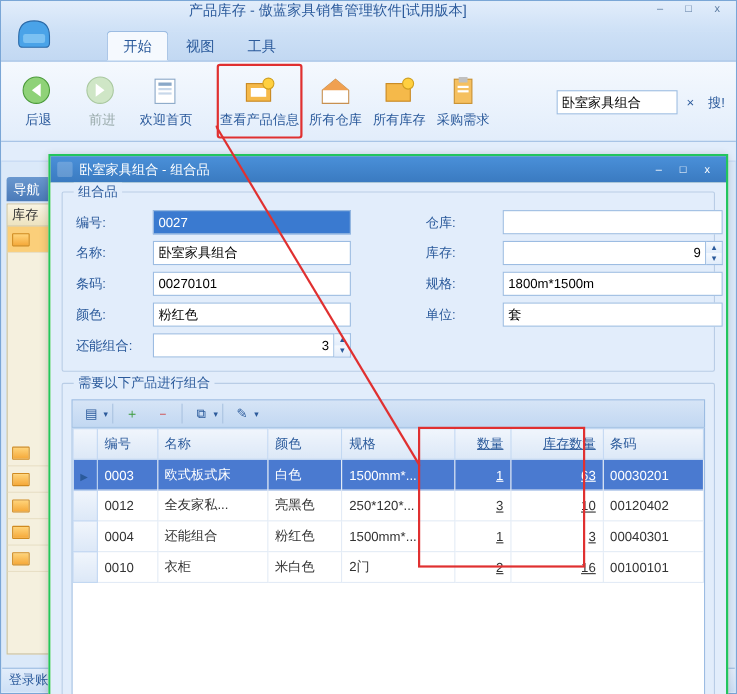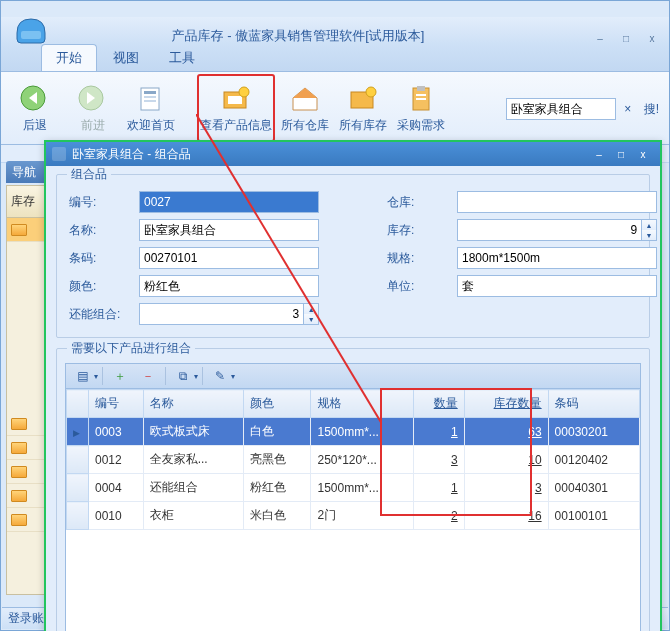--- a/index.html
+++ b/index.html
@@ -1,48 +1,48 @@
 <!DOCTYPE html>
 <html><head>
 <meta charset="utf-8">
 <style>
   * { box-sizing: border-box; margin: 0; padding: 0; }
   body { font-family: "Microsoft YaHei", sans-serif; font-size: 12px; background: #fff; width: 670px; height: 631px; overflow: hidden; position: relative; }
   
   
   .main-window { width: 670px; height: 631px; border: 1px solid #7aa6d6; background: #dbe9f9; position: relative; }
-  .main-titlebar { height: 28px; background: linear-gradient(#e2edfb,#cde0f6); display: flex; align-items: flex-end; padding: 0 6px; margin-top: 16px; }
+  .main-titlebar { height: 28px; background: linear-gradient(#e2edfb,#cde0f6); display: flex; align-items: flex-start; padding: 0 6px; }
   .main-titlebar .title { flex: 1; text-align: center; color: #2b5a9b; font-size: 13px; }
   .main-titlebar .winbtns { display: flex; gap: 4px; }
   .winbtn { width: 22px; height: 14px; font-size: 10px; display: flex; align-items: center; justify-content: center; color: #5a7aa0; cursor: default; }
   
   .armchair { position:absolute; left:8px; top:4px; width:44px; height:44px; }
   .armchair svg { width:44px; height:44px; }
   
-  .tabs-row { height: 26px; display: flex; align-items: flex-end; padding-left: 40px; gap: 2px; background: linear-gradient(#cde0f6,#c2d8f2); }
+  .tabs-row { height: 26px; display: flex; align-items: flex-end; padding-left: 96px; gap: 2px; background: linear-gradient(#cde0f6,#c2d8f2); }
   .tab { padding: 4px 14px; font-size: 13px; color: #2b5a9b; border-radius: 4px 4px 0 0; cursor: default; }
   .tab.active { background: #f5f9fe; border: 1px solid #9cbce2; border-bottom: none; }
   
   .ribbon { height: 74px; background: linear-gradient(#f5f9fe,#e2edfb); border-top: 1px solid #9cbce2; border-bottom: 1px solid #9cbce2; display: flex; align-items: stretch; padding: 2px 6px; gap: 2px; }
   .ribbtn { width: 56px; display: flex; flex-direction: column; align-items: center; justify-content: center; gap: 4px; color: #2b5a9b; border-radius: 3px; }
   .ribbtn.disabled { color: #9aa; }
   .ribbtn.highlight { border: 2px solid #e03030; margin-left: 16px; }
   .ribbtn .ico { width: 34px; height: 30px; display: flex; align-items: center; justify-content: center; }
   .ribbtn .ico svg { width: 32px; height: 28px; }
   .ribbtn .lbl { font-size: 12px; }
   .ribbon .spacer { flex:1; }
   .ribsearch { display:flex; align-items:center; gap:4px; margin-top:2px;}
   .ribsearch input { height:22px; width:110px; border:1px solid #9cbce2; padding:0 4px; font-size:12px; }
   .ribsearch .xbtn { width:16px; text-align:center; color:#2b5a9b; }
   .ribsearch .go { color:#2b5a9b; padding:0 4px;}
   .partial-row { height:18px; background:#e2edfb; color:#2b5a9b; padding-left:50px; font-size:12px; display:flex; gap:90px; border-bottom:1px solid #c2d8f2;}
   
   .navhead { position:absolute; left:5px; top:160px; width:40px; height:22px; background:linear-gradient(#6a98cf,#4a7ab8); color:#fff; font-size:12px; display:flex; align-items:center; padding-left:6px; border-radius:3px 3px 0 0;}
   .leftpanel { position:absolute; left:5px; top:184px; width:40px; height:410px; background:#f5f0de; border:1px solid #c9c0a0; }
-  .leftpanel .hdr { height:32px; background:linear-gradient(#f9f4e2,#ede3c0); border-bottom:1px solid #c9c0a0; color:#333; font-size:12px; padding-left:4px; display:flex; align-items:center;}
+  .leftpanel .hdr { height:20px; background:linear-gradient(#f9f4e2,#ede3c0); border-bottom:1px solid #c9c0a0; color:#333; font-size:12px; padding-left:4px; display:flex; align-items:center;}
   .leftpanel .item { height:24px; display:flex; align-items:center; gap:4px; padding-left:4px; border-bottom:1px solid #e8dfc5; color:#333;}
   .leftpanel .item.sel { background:#fbcf7a; }
   .folder-ico { width:16px; height:12px; background:linear-gradient(#ffd47a,#f5a93a); border-radius:1px; border:1px solid #d08a20; }
   
   .statusbar { position:absolute; left:1px; bottom:1px; right:1px; height:22px; background:linear-gradient(#e2edfb,#cde0f6); border-top:1px solid #9cbce2; color:#2b5a9b; font-size:12px; display:flex; align-items:center; padding-left:6px;}
   
   
   .dialog { position:absolute; left:44px; top:140px; width:618px; height:516px; background:#fef9c3; border:2px solid #22c55e; box-shadow:0 2px 8px rgba(0,0,0,.2); }
   .dlg-title { height:24px; background:linear-gradient(#4a90d9,#3a7ac0); display:flex; align-items:center; padding:0 6px; color:#fff; font-size:12px;}
   .dlg-title .dico { width:14px; height:14px; background:#fff3; border-radius:2px; margin-right:6px;}

